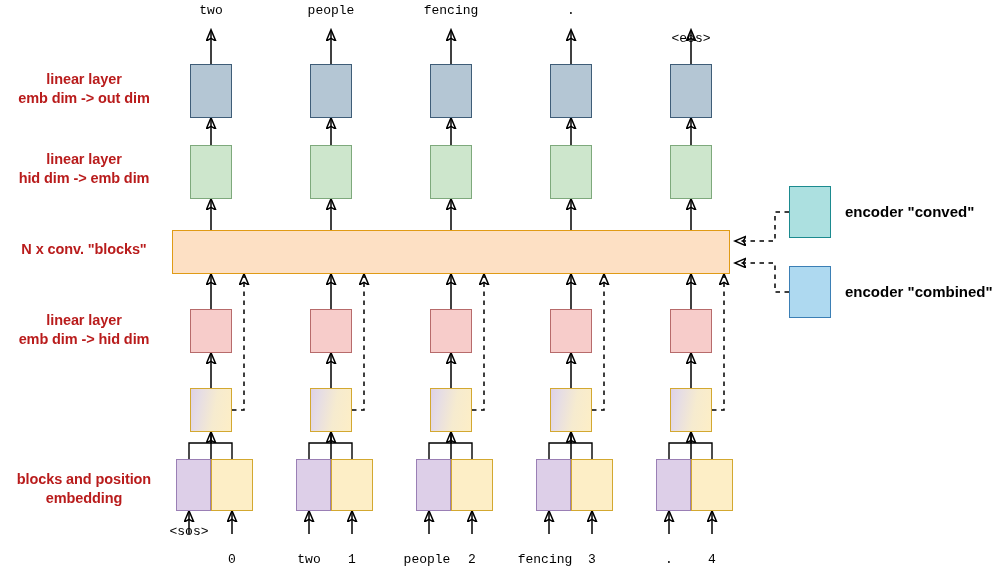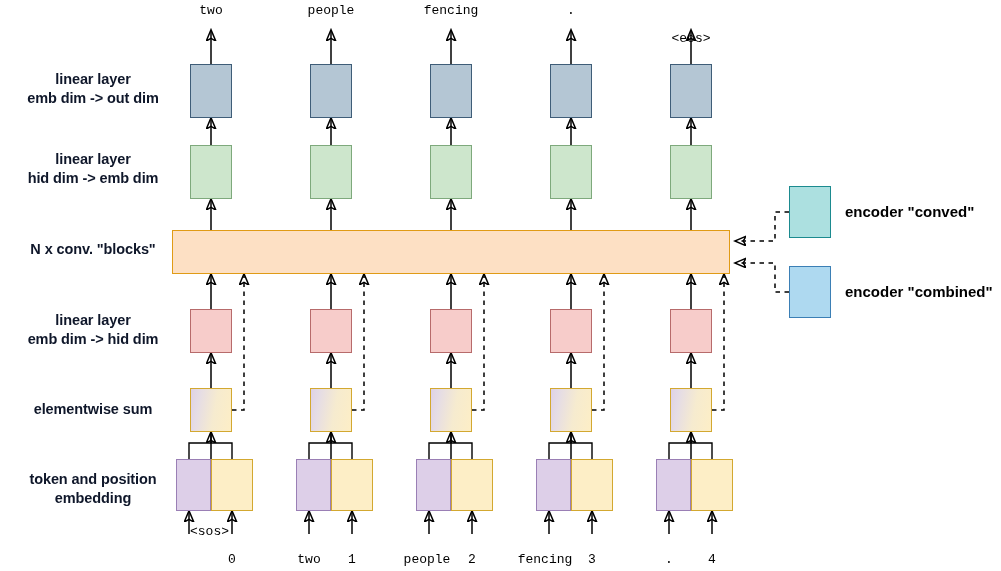--- a/index.html
+++ b/index.html
@@ -14,27 +14,27 @@
     position: relative;
     width: 1001px;
     height: 571px;
     background: #ffffff;
     overflow: hidden;
   }
 
   
   .stage-label {
     position: absolute;
-    left: 9px;
+    left: 0;
     width: 168px;
     text-align: center;
     font-weight: bold;
     font-size: 14.5px;
     line-height: 19px;
-    color: #0f172a;
+    color: #b91c1c;
     white-space: pre-line;
     letter-spacing: -0.1px;
   }
 
   
   .node {
     position: absolute;
     box-sizing: border-box;
     border-width: 1.4px;
     border-style: solid;
@@ -187,34 +187,33 @@
     <polyline class="dashed" points="789,292 775,292 775,263 735,263" marker-end="url(#ah)"></polyline>
   </svg>
 
   <div class="stage-label" style="top:70px">linear layer
 emb dim -&gt; out dim</div>
   <div class="stage-label" style="top:150px">linear layer
 hid dim -&gt; emb dim</div>
   <div class="stage-label" style="top:240px">N x conv. "blocks"</div>
   <div class="stage-label" style="top:311px">linear layer
 emb dim -&gt; hid dim</div>
-  <div class="stage-label" style="top:400px">elementwise sum</div>
-  <div class="stage-label" style="top:470px">token and position
+  <div class="stage-label" style="top:470px">blocks and position
 embedding</div>
 
   <div class="node node-convblock" style="left:172px; top:230px; width:558px; height:44px;"></div>
 
   <div class="mono" style="left:161px; top:3px; width:100px;">two</div>
   <div class="node node-out" style="left:190px; top:64px; width:42px; height:54px;"></div>
   <div class="node node-emb" style="left:190px; top:145px; width:42px; height:54px;"></div>
   <div class="node node-hid" style="left:190px; top:309px; width:42px; height:44px;"></div>
   <div class="node node-sum" style="left:190px; top:388px; width:42px; height:44px;"></div>
   <div class="node emb-token" style="left:176px; top:459px; width:35px; height:52px;"></div>
   <div class="node emb-pos" style="left:211px; top:459px; width:42px; height:52px;"></div>
-  <div class="mono" style="left:149px; top:524px; width:80px;text-align:right;">&lt;sos&gt;</div>
+  <div class="mono" style="left:149px; top:524px; width:80px;">&lt;sos&gt;</div>
   <div class="mono" style="left:212px; top:552px; width:40px;">0</div>
 
   <div class="mono" style="left:281px; top:3px; width:100px;">people</div>
   <div class="node node-out" style="left:310px; top:64px; width:42px; height:54px;"></div>
   <div class="node node-emb" style="left:310px; top:145px; width:42px; height:54px;"></div>
   <div class="node node-hid" style="left:310px; top:309px; width:42px; height:44px;"></div>
   <div class="node node-sum" style="left:310px; top:388px; width:42px; height:44px;"></div>
   <div class="node emb-token" style="left:296px; top:459px; width:35px; height:52px;"></div>
   <div class="node emb-pos" style="left:331px; top:459px; width:42px; height:52px;"></div>
   <div class="mono" style="left:274px; top:552px; width:70px;">two</div>

